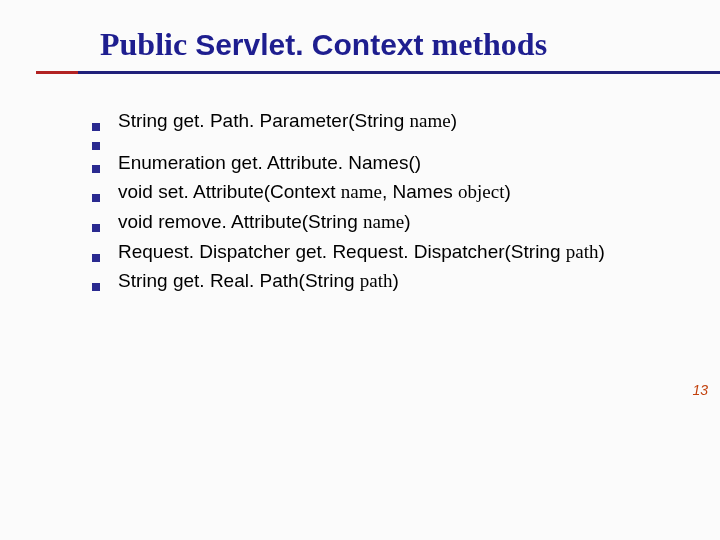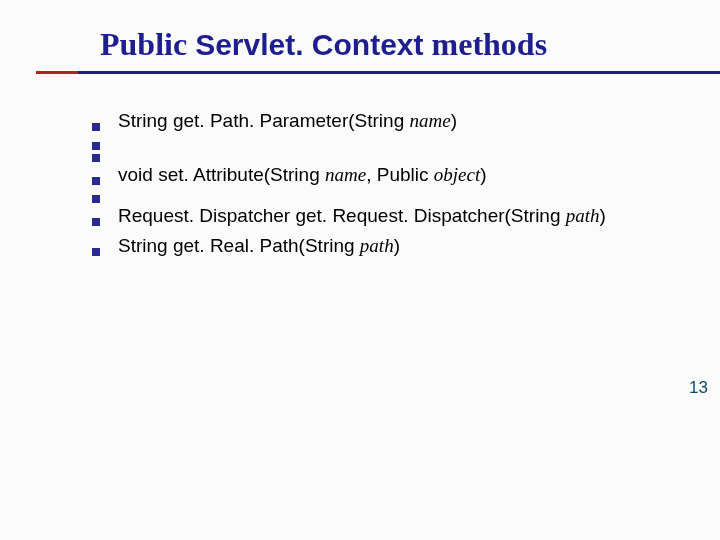--- a/index.html
+++ b/index.html
@@ -68,30 +68,30 @@
     top: 4px;
   }
   .method {
     font-family: Verdana, Arial, sans-serif;
     font-size: 19px;
     color: #000;
     white-space: nowrap;
   }
   .param {
     font-family: Georgia, 'Times New Roman', serif;
-    font-style: italic;
     font-size: 19px;
   }
   .page-num {
     position: absolute;
     right: 12px;
     bottom: 10px;
     font-family: Arial, sans-serif;
-    font-size: 17px;
-    color: #0c4a6e;
+    font-size: 14px;
+    color: #c2410c;
+    font-style: italic;
   }
 </style>
 </head>
 <body>
 
 <div class="slide">
 
   <div class="title-row">
     <h1 class="title">
       <span>Public </span><span class="mono-part">Servlet. Context</span><span> methods</span>
@@ -111,31 +111,37 @@
       </div>
     </div>
 
     <div class="item">
       <div class="bullet"></div>
     </div>
 
 
     <div class="item">
       <div class="bullet"></div>
+      <div class="method">
+        <span>Enumeration </span><span>get. Attribute. Names()</span>
+      </div>
     </div>
 
     <div class="item">
       <div class="bullet"></div>
       <div class="method">
-        <span>void </span><span>set. Attribute(String </span><span class="param">name</span><span>, Public </span><span class="param">object</span><span>)</span>
+        <span>void </span><span>set. Attribute(Context </span><span class="param">name</span><span>, Names </span><span class="param">object</span><span>)</span>
       </div>
     </div>
 
     <div class="item">
       <div class="bullet"></div>
+      <div class="method">
+        <span>void </span><span>remove. Attribute(String </span><span class="param">name</span><span>)</span>
+      </div>
     </div>
 
     <div class="item">
       <div class="bullet"></div>
       <div class="method">
         <span>Request. Dispatcher </span><span>get. Request. Dispatcher(String </span><span class="param">path</span><span>)</span>
       </div>
     </div>
 
     <div class="item">

